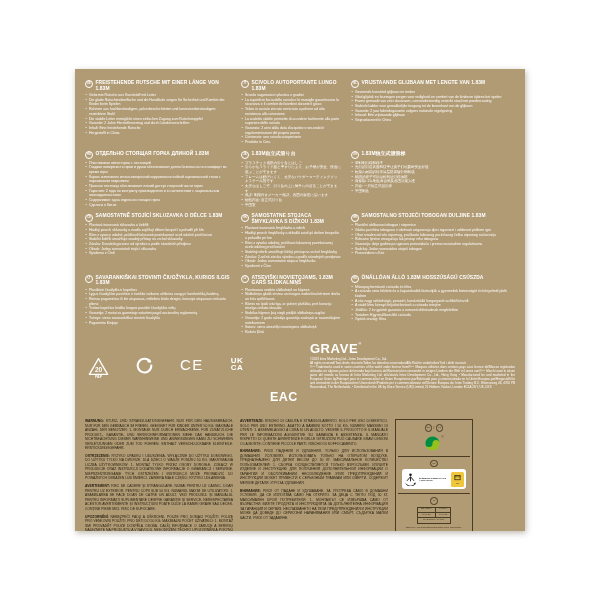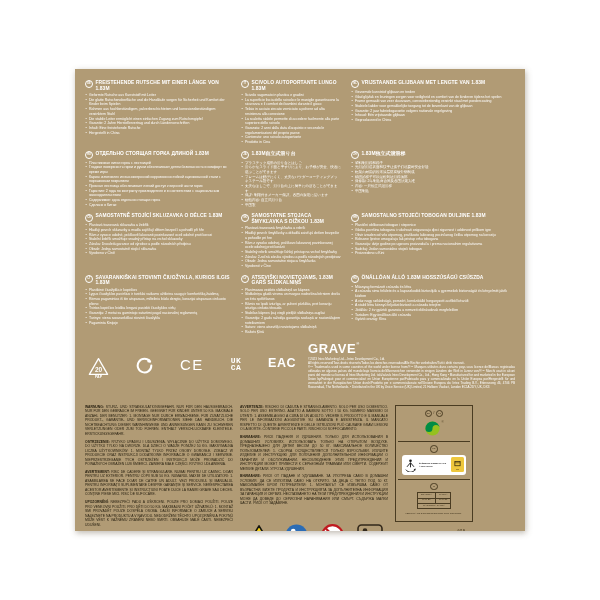--- a/index.html
+++ b/index.html
@@ -15,23 +15,23 @@
   .bullets{margin:0;padding:0;list-style:none;}
   .bullets li{font-size:3.5px;line-height:1.34;padding-left:4px;position:relative;}
   .bullets li::before{content:"•";position:absolute;left:.5px;top:0;}
 
   
   .mid-row{display:flex;align-items:flex-start;margin-top:5px;}
   .certs{display:flex;gap:27px;flex:0 0 150px;margin-top:17px;margin-left:3px;}
   .cert-recycle{display:flex;flex-direction:column;align-items:center;line-height:1;}
   .cert-recycle .pap{font-size:3.6px;font-weight:bold;margin-top:.5px;}
   .ce-mark{font-size:15px;font-weight:500;letter-spacing:1.5px;line-height:1;}
-  .ukca-mark{font-size:8px;font-weight:bold;line-height:.95;letter-spacing:.3px;font-family:Liberation Mono, monospace;}
+  .ukca-mark{font-size:8px;font-weight:bold;line-height:.95;letter-spacing:.3px;}
   .ukca-mark span{display:block;}
-  .eac-mark{font-size:12.5px;font-weight:bold;letter-spacing:.5px;line-height:1;}
+  .eac-mark{font-size:12.5px;font-weight:bold;letter-spacing:.5px;line-height:1;margin-top:34px;}
   .brand-block{flex:1;margin-left:12px;margin-top:2px;}
   .intex-logo{font-size:13px;font-weight:bold;letter-spacing:.6px;line-height:1;}
   .intex-logo sup{font-size:4px;vertical-align:top;}
   .legal{margin-top:2px;}
   .legal p{margin:0;font-size:3.05px;line-height:1.32;text-align:justify;}
 
   
   .warn-row{display:grid;grid-template-columns:148px 148px 78px;column-gap:7px;margin-top:16px;align-items:start;}
   .warn-col{display:flex;flex-direction:column;}
   .warn{margin:0 0 3.5px 0;font-size:3.4px;line-height:1.32;color:#241d0e;text-align:justify;}

